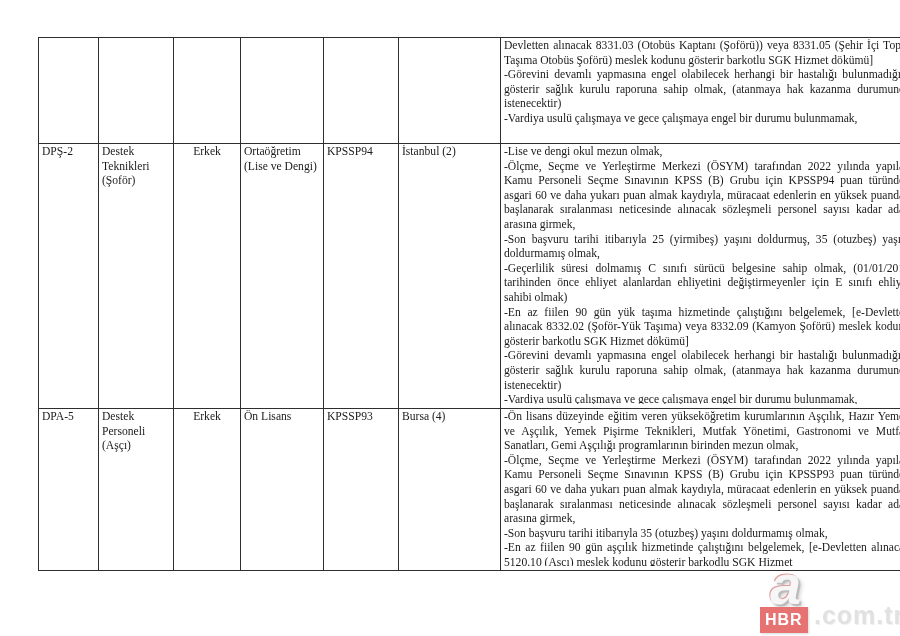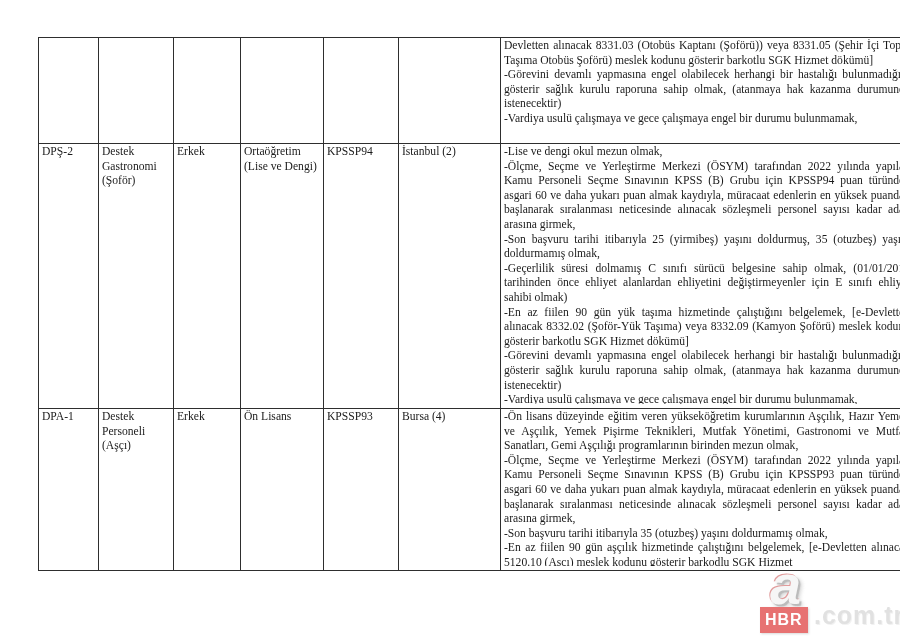--- a/index.html
+++ b/index.html
@@ -21,21 +21,21 @@
     line-height:14.6px;
   }
   table.jobs td{
     border:1px solid #2e2e2e;
     vertical-align:top;
     padding:1px 3px;
     overflow:hidden;
   }
   .c-code{width:53px;font-weight:normal;}
   .c-pos{width:68px;}
-  .c-gen{width:60px;}
+  .c-gen{width:60px;text-align:center;}
   .c-edu{width:76px;}
   .c-exam{width:68px;}
   .c-loc{width:95px;}
   .c-req{width:406px;}
   .req-text{
     text-align:justify;
     white-space:pre-line;
     overflow:hidden;
   }
   .plain-text{white-space:pre-line;}
@@ -115,21 +115,21 @@
             <div class="req-text h-r1">Devletten alınacak 8331.03 (Otobüs Kaptanı (Şoförü)) veya 8331.05 (Şehir İçi Toplu Taşıma Otobüs Şoförü)  meslek kodunu gösterir barkotlu SGK Hizmet dökümü]
 -Görevini devamlı yapmasına engel olabilecek herhangi bir hastalığı bulunmadığını gösterir sağlık kurulu raporuna sahip olmak, (atanmaya hak kazanma durumunda istenecektir)
 -Vardiya usulü çalışmaya ve gece çalışmaya engel bir durumu bulunmamak,</div>
           </td>
     </tr>
     <tr class="r2">
       <td class="c-code">
             <div class="plain-text h-r2">DPŞ-2</div>
           </td>
       <td class="c-pos">
-            <div class="plain-text h-r2">Destek Gastronomi (Şoför)</div>
+            <div class="plain-text h-r2">Destek Teknikleri (Şoför)</div>
           </td>
       <td class="c-gen">
             <div class="plain-text h-r2">Erkek</div>
           </td>
       <td class="c-edu">
             <div class="plain-text h-r2">Ortaöğretim (Lise ve Dengi)</div>
           </td>
       <td class="c-exam">
             <div class="plain-text h-r2">KPSSP94</div>
           </td>
@@ -141,21 +141,21 @@
 -Ölçme, Seçme ve Yerleştirme Merkezi (ÖSYM) tarafından 2022 yılında yapılan Kamu Personeli Seçme Sınavının KPSS (B) Grubu için KPSSP94 puan türünden asgari 60 ve daha yukarı puan almak kaydıyla, müracaat edenlerin en yüksek puandan başlanarak sıralanması neticesinde alınacak sözleşmeli personel sayısı kadar aday arasına girmek,
 -Son başvuru tarihi itibarıyla 25 (yirmibeş) yaşını doldurmuş, 35 (otuzbeş) yaşını doldurmamış olmak,
 -Geçerlilik süresi dolmamış C sınıfı sürücü belgesine sahip olmak, (01/01/2016 tarihinden önce ehliyet alanlardan ehliyetini değiştirmeyenler için E sınıfı ehliyet sahibi olmak)
 -En az fiilen 90 gün yük taşıma hizmetinde çalıştığını belgelemek, [e-Devletten alınacak 8332.02 (Şoför-Yük Taşıma) veya 8332.09 (Kamyon Şoförü) meslek kodunu gösterir barkotlu SGK Hizmet dökümü]
 -Görevini devamlı yapmasına engel olabilecek herhangi bir hastalığı bulunmadığını gösterir sağlık kurulu raporuna sahip olmak, (atanmaya hak kazanma durumunda istenecektir)
 -Vardiya usulü çalışmaya ve gece çalışmaya engel bir durumu bulunmamak,</div>
           </td>
     </tr>
     <tr class="r3">
       <td class="c-code">
-            <div class="plain-text h-r3">DPA-1</div>
+            <div class="plain-text h-r3">DPA-5</div>
           </td>
       <td class="c-pos">
             <div class="plain-text h-r3">Destek Personeli (Aşçı)</div>
           </td>
       <td class="c-gen">
             <div class="plain-text h-r3">Erkek</div>
           </td>
       <td class="c-edu">
             <div class="plain-text h-r3">Ön Lisans</div>
           </td>

